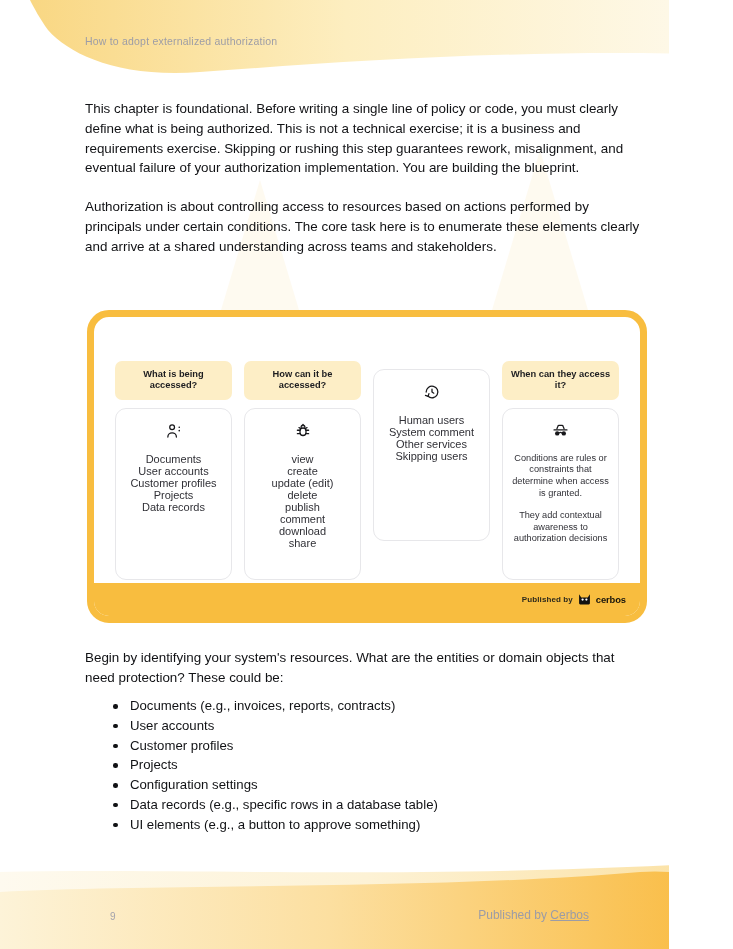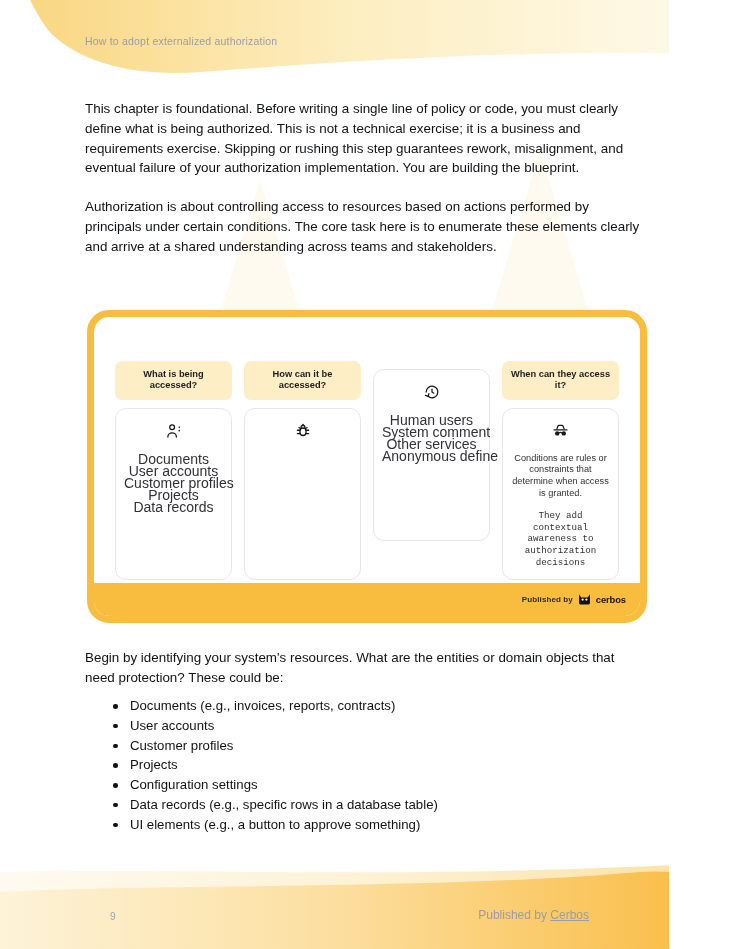--- a/index.html
+++ b/index.html
@@ -116,32 +116,32 @@
     text-align: center;
   }
   .panel-icon {
     display: block;
     margin: 0 auto 13px auto;
     height: 18px;
     line-height: 18px;
   }
   .panel-icon svg { display: block; margin: 0 auto; }
   .panel-list {
-    font-size: 14px;
+    font-size: 11px;
     line-height: 12.1px;
     color: #303036;
   }
   .panel-list div { white-space: nowrap; }
   .panel-prose {
     font-size: 9.2px;
     line-height: 11.6px;
     color: #303036;
   }
   .panel-prose p { margin: 0 0 11px 0; }
-  .panel-prose p:last-child { margin-bottom: 16px; font-family: Liberation Mono, monospace; }
+  .panel-prose p:last-child { margin-bottom: 16px; }
 
   
   .card-ribbon {
     position: absolute;
     left: 0; right: 0; bottom: 0;
     height: 33px;
     background: #f8bd3f;
     display: flex;
     align-items: center;
     justify-content: flex-end;
@@ -285,37 +285,47 @@
         <div class="panel">
           <span class="panel-icon">
             <svg width="18" height="18" viewBox="0 0 24 24" fill="none" stroke="#18181b" stroke-width="1.7" stroke-linecap="round" stroke-linejoin="round">
               <rect x="8" y="8" width="8" height="10" rx="4"></rect>
               <path d="M9.5 8V6.6a2.5 2.5 0 0 1 5 0V8"></path>
               <path d="M12 3.2v2"></path>
               <path d="M4.5 11h3.5M16 11h3.5M4.5 15.5h3.5M16 15.5h3.5"></path>
               <path d="M6.6 7.4l1.9 1.4M17.4 7.4l-1.9 1.4"></path>
             </svg>
           </span>
+          <div class="panel-list">
+            <div>view</div>
+            <div>create</div>
+            <div>update (edit)</div>
+            <div>delete</div>
+            <div>publish</div>
+            <div>comment</div>
+            <div>download</div>
+            <div>share</div>
+          </div>
         </div>
       </div>
 
       <div class="col">
         <div class="panel">
           <span class="panel-icon">
             <svg width="18" height="18" viewBox="0 0 24 24" fill="none" stroke="#18181b" stroke-width="1.7" stroke-linecap="round" stroke-linejoin="round">
               <path d="M4.2 12a7.8 7.8 0 1 1 2.6 5.8"></path>
               <path d="M3.3 16.6l3.5 1.2 1.1-3.6"></path>
               <path d="M12 8.3V12l2.4 1.6"></path>
             </svg>
           </span>
           <div class="panel-list">
             <div>Human users</div>
             <div>System comment</div>
             <div>Other services</div>
-            <div>Anonymous define</div>
+            <div>Skipping users</div>
           </div>
         </div>
       </div>
 
       <div class="col">
         <div class="pill">When can they access it?</div>
         <div class="panel">
           <span class="panel-icon">
             <svg width="19" height="18" viewBox="0 0 24 24" fill="none" stroke="#18181b" stroke-width="1.7" stroke-linecap="round" stroke-linejoin="round">
               <path d="M7.2 9.2l1.3-3.6a1.6 1.6 0 0 1 1.6-1.1h3.8a1.6 1.6 0 0 1 1.6 1.1l1.3 3.6"></path>

